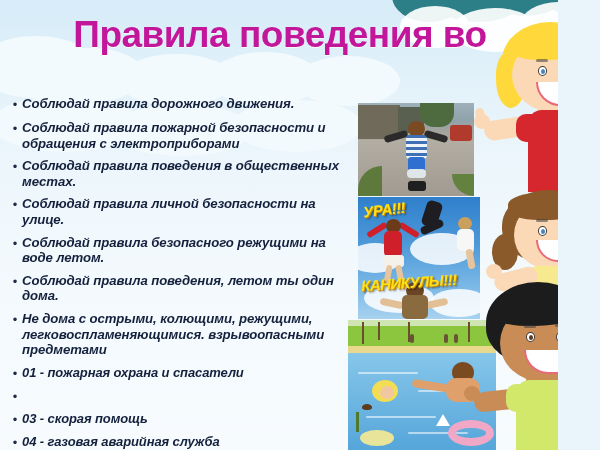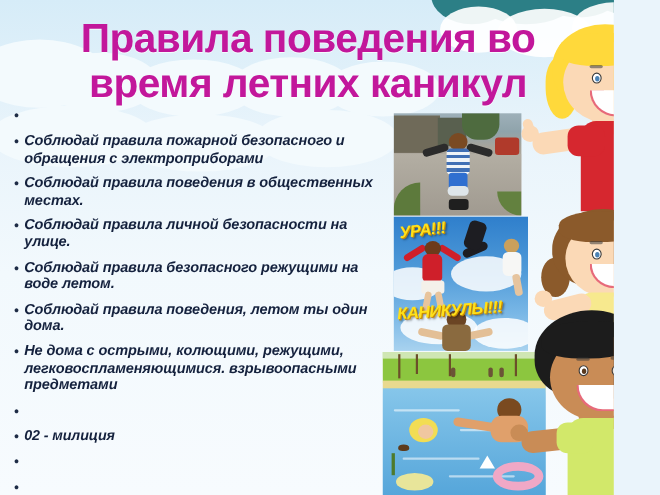--- a/index.html
+++ b/index.html
@@ -208,30 +208,30 @@
     <div class="cloud soft" style="left:118px;top:54px;width:116px;height:52px;"></div>
     <div class="cloud soft" style="left:210px;top:52px;width:110px;height:54px;"></div>
     <div class="cloud soft" style="left:296px;top:56px;width:104px;height:50px;"></div>
     <div class="cloud soft" style="left:-10px;top:96px;width:150px;height:56px;"></div>
     <div class="cloud soft" style="left:112px;top:104px;width:140px;height:52px;"></div>
     <div class="cloud soft" style="left:232px;top:100px;width:130px;height:52px;"></div>
   </div>
 
   <div id="title">
     <span class="ln">Правила поведения во</span>
-    <span class="ln">время летних каникул</span>
   </div>
 
   <div id="bullets">
     <div class="bullet">
       <span class="dot">•</span>
-    </div>
-    <div class="bullet">
-      <span class="dot">•</span>
-      <span class="btxt">Соблюдай правила пожарной безопасного и обращения с электроприборами</span>
+      <span class="btxt">Соблюдай правила дорожного движения.</span>
+    </div>
+    <div class="bullet">
+      <span class="dot">•</span>
+      <span class="btxt">Соблюдай правила пожарной безопасности и обращения с электроприборами</span>
     </div>
     <div class="bullet">
       <span class="dot">•</span>
       <span class="btxt"> Соблюдай правила поведения в общественных местах.</span>
     </div>
     <div class="bullet">
       <span class="dot">•</span>
       <span class="btxt">Соблюдай правила личной безопасности на улице.</span>
     </div>
     <div class="bullet">
@@ -241,30 +241,32 @@
     <div class="bullet">
       <span class="dot">•</span>
       <span class="btxt">Соблюдай правила поведения, летом ты один дома.</span>
     </div>
     <div class="bullet">
       <span class="dot">•</span>
       <span class="btxt">Не дома с острыми, колющими, режущими,  легковоспламеняющимися. взрывоопасными предметами</span>
     </div>
     <div class="bullet num tight">
       <span class="dot">•</span>
+      <span class="btxt">01 -  пожарная охрана и спасатели</span>
     </div>
     <div class="bullet num tight">
       <span class="dot">•</span>
-      <span class="btxt">02 - милиция</span>
     </div>
     <div class="bullet num tight">
       <span class="dot">•</span>
+      <span class="btxt">03 - скорая помощь</span>
     </div>
     <div class="bullet num tight">
       <span class="dot">•</span>
+      <span class="btxt">04 - газовая аварийная служба</span>
     </div>
   </div>
 
   <div class="photo" id="photo-roller">
     <div class="ph-road"></div>
     <div class="ph-house"></div>
     <div class="ph-house2"></div>
     <div class="ph-tree"></div>
     <div class="ph-car"></div>
     <div class="ph-grass"></div>

